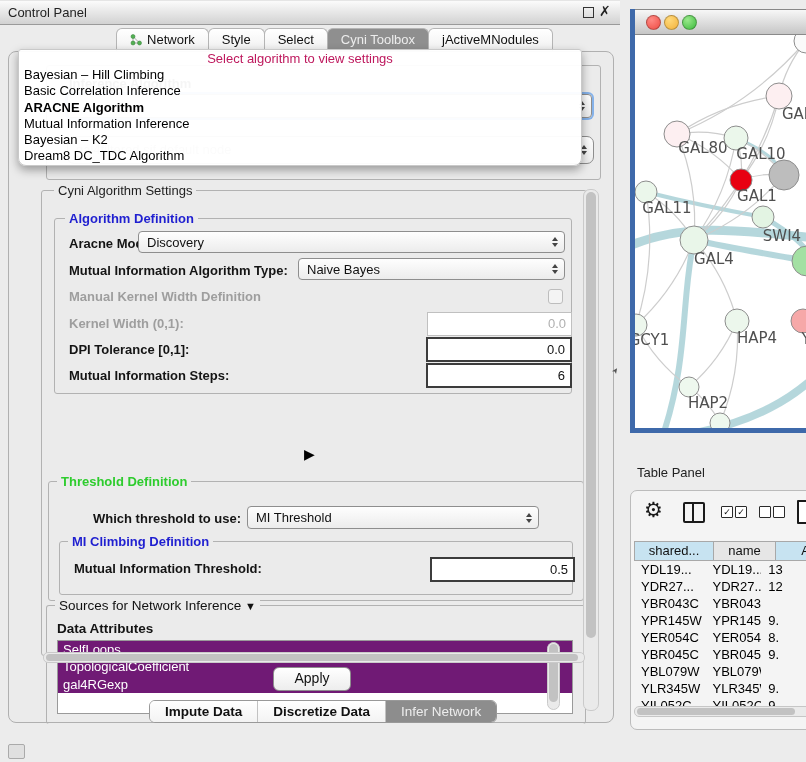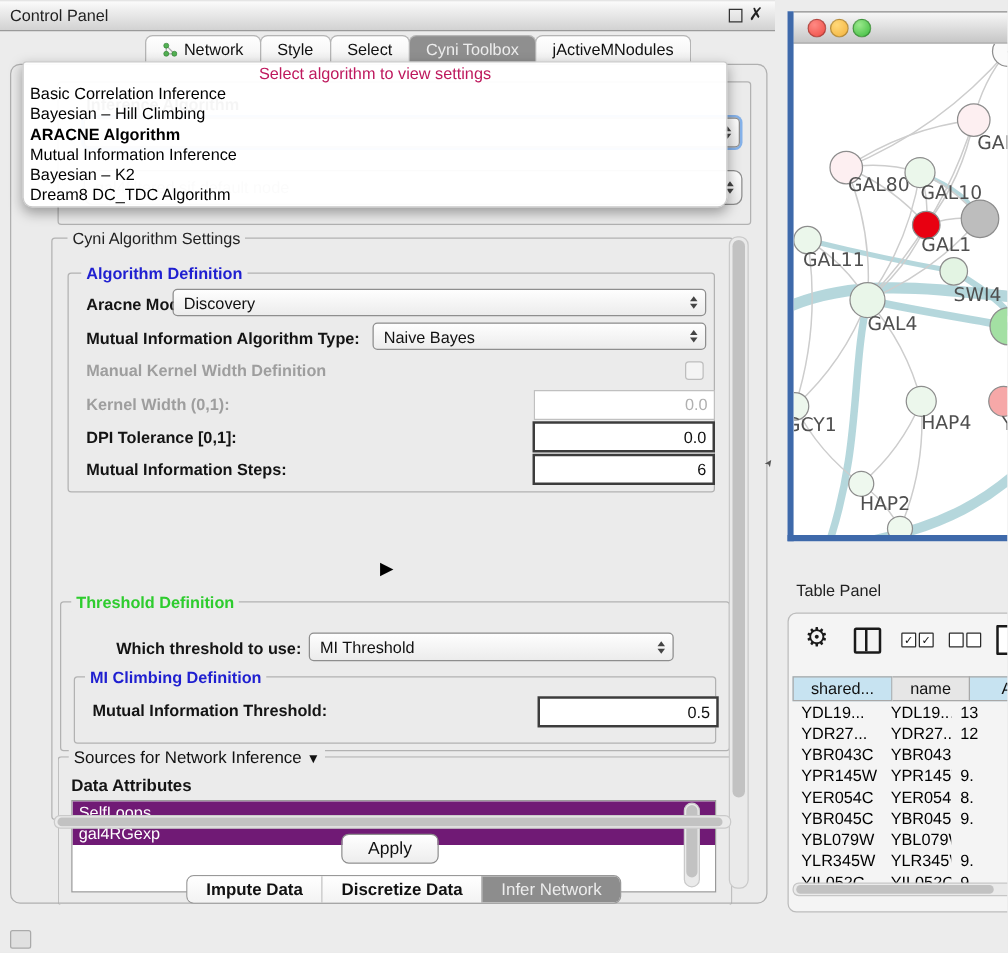--- a/index.html
+++ b/index.html
@@ -201,20 +201,21 @@
         </div>
 
         <div class="group" style="left:4px;top:414px;width:538px;height:118px;border-bottom:none;">
           <span class="group-label" style="left:8px;color:#111;font-size:13.5px;">
             <span>Sources for Network Inference</span>
             <span style="font-size:11px;">▼</span>
           </span>
           <span class="flabel" style="left:10px;top:15px;font-size:13.5px;">Data Attributes</span>
           <div class="attr-list" style="left:10px;top:34px;width:514px;height:72px;" id="attr-list">
               <div class="attr-item">SelfLoops</div>
+              <div class="attr-item">TopologicalCoefficient</div>
               <div class="attr-item">gal4RGexp</div>
             </div>
           <div class="vscroll" style="left:500px;top:36px;width:11px;height:66px;">
             <div class="vthumb" style="top:1px;height:58px;"></div>
           </div>
         </div>
       </div>
 
       <div class="vscroll" style="left:574px;top:137px;width:14px;height:520px;">
         <div class="vthumb" style="left:2px;right:2px;top:2px;height:446px;"></div>
@@ -229,22 +230,22 @@
       <div class="btabs" style="left:140px;top:648px;" id="bottom-tabs">
           <div class="btab">Impute Data</div>
           <div class="btab">Discretize Data</div>
           <div class="btab sel">Infer Network</div>
         </div>
     </div>
 
     <div class="popup">
       <div class="popup-head">Select algorithm to view settings</div>
       <div id="popup-items">
+          <div class="popup-item">Bayesian – Hill Climbing</div>
           <div class="popup-item">Basic Correlation Inference</div>
-          <div class="popup-item">Bayesian – Hill Climbing</div>
           <div class="popup-item sel">ARACNE Algorithm</div>
           <div class="popup-item">Mutual Information Inference</div>
           <div class="popup-item">Bayesian – K2</div>
           <div class="popup-item">Dream8 DC_TDC Algorithm</div>
         </div>
     </div>
   </div>
 
   <div class="netwin">
     <div class="net-titlebar">

